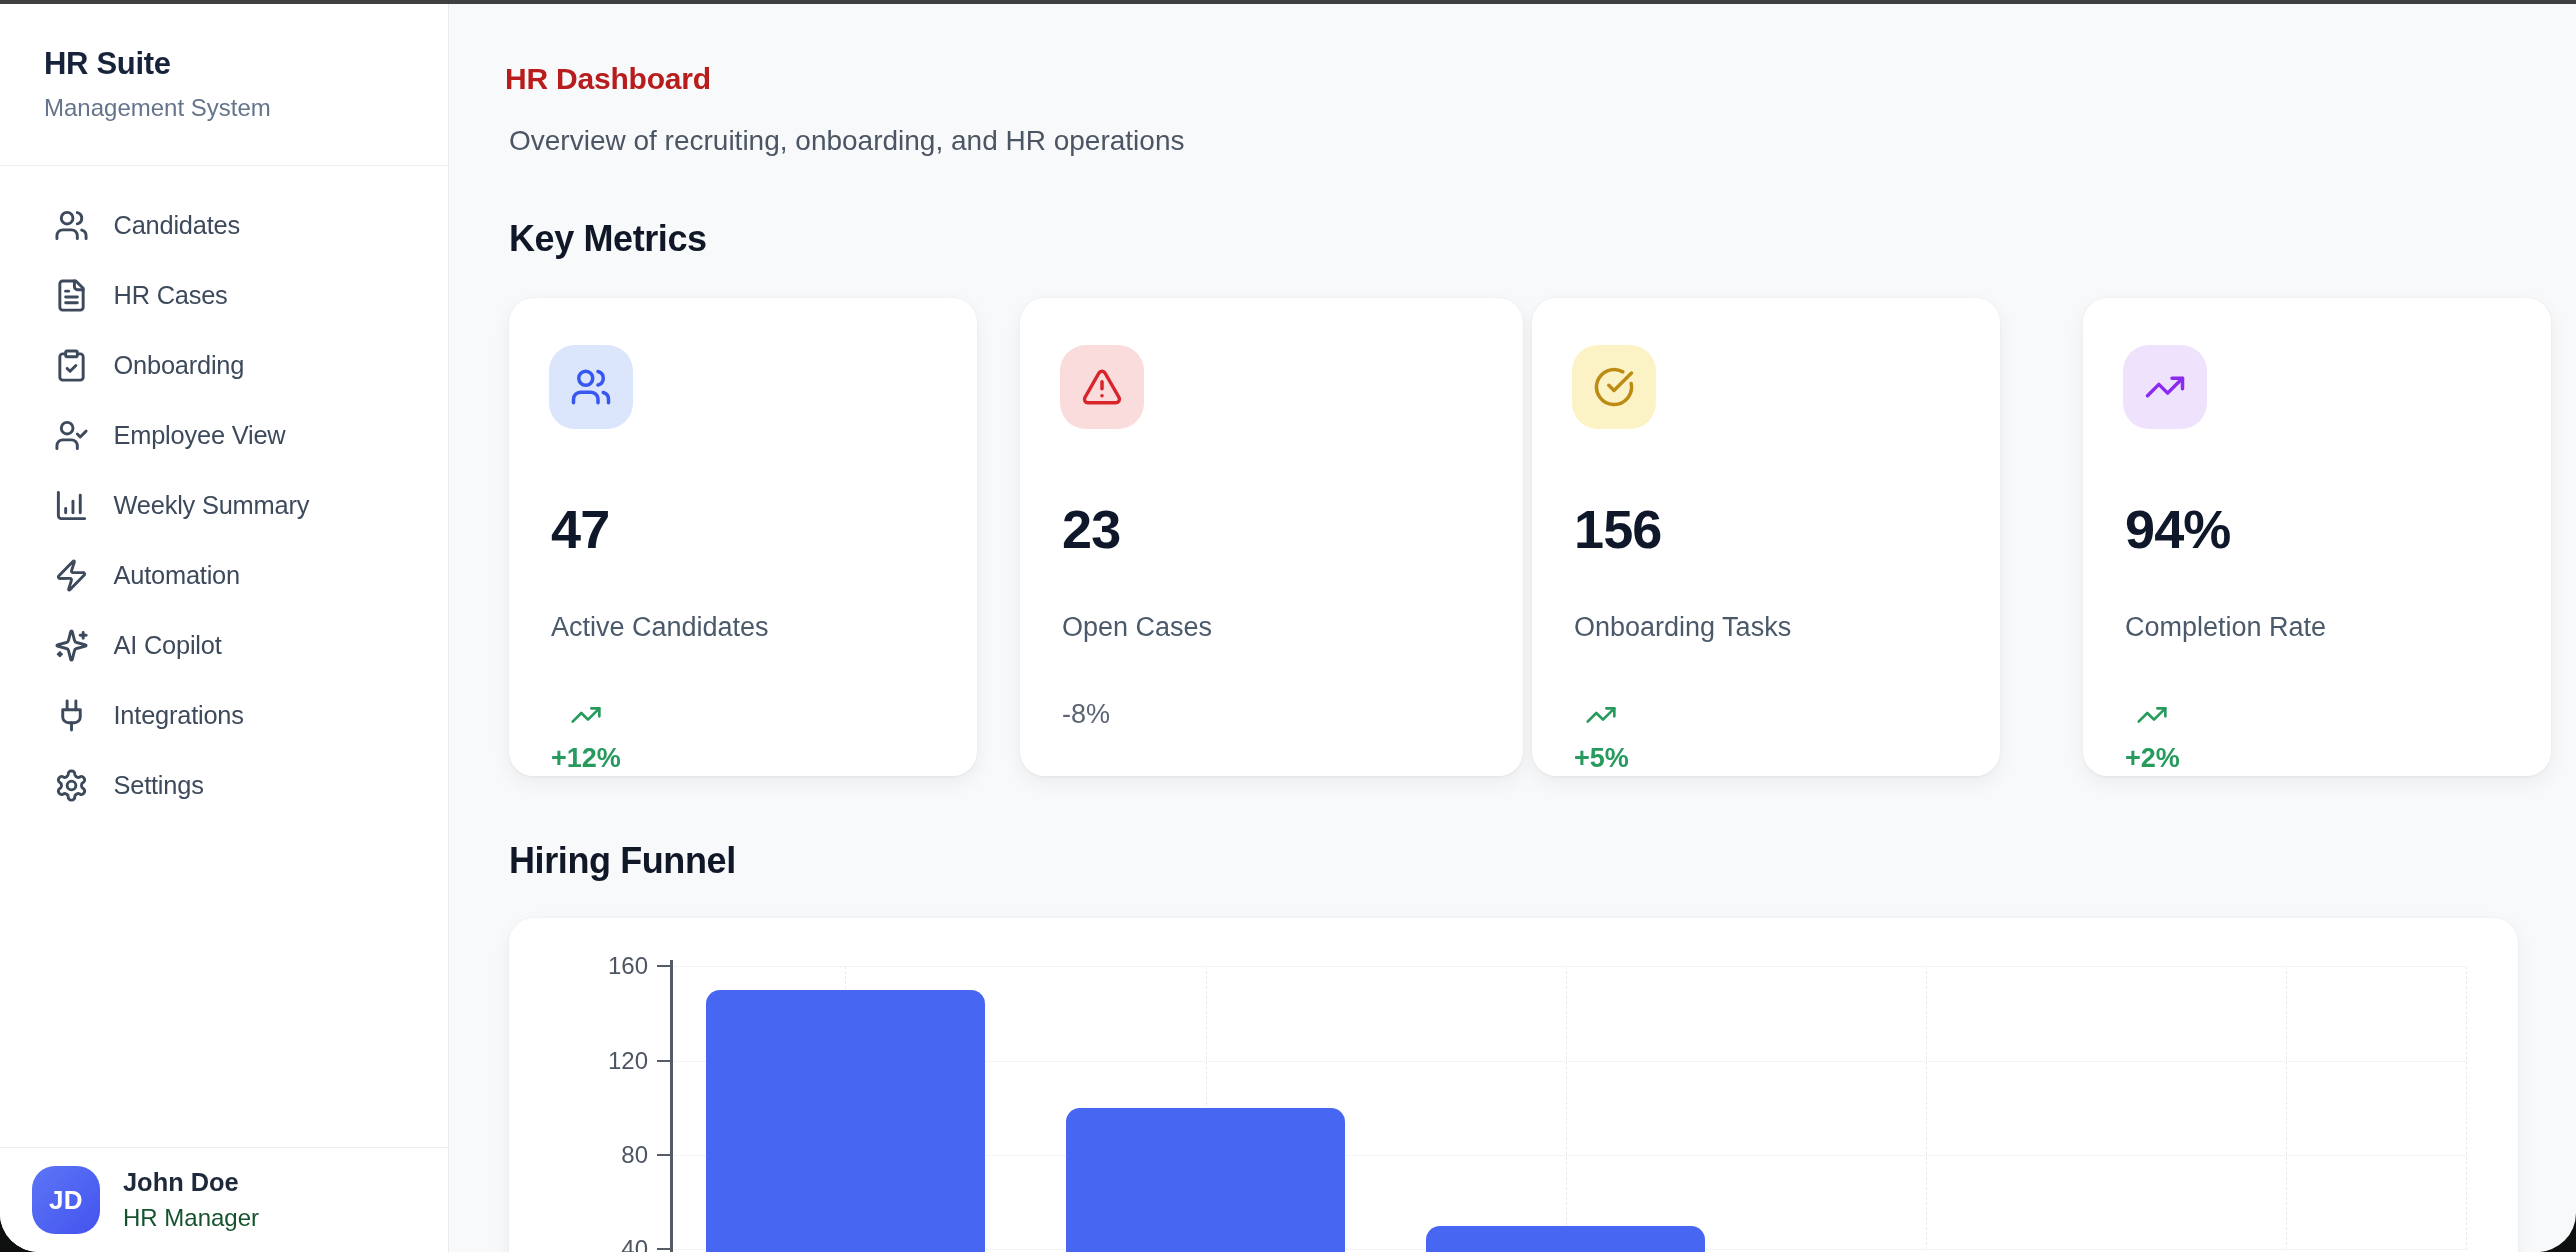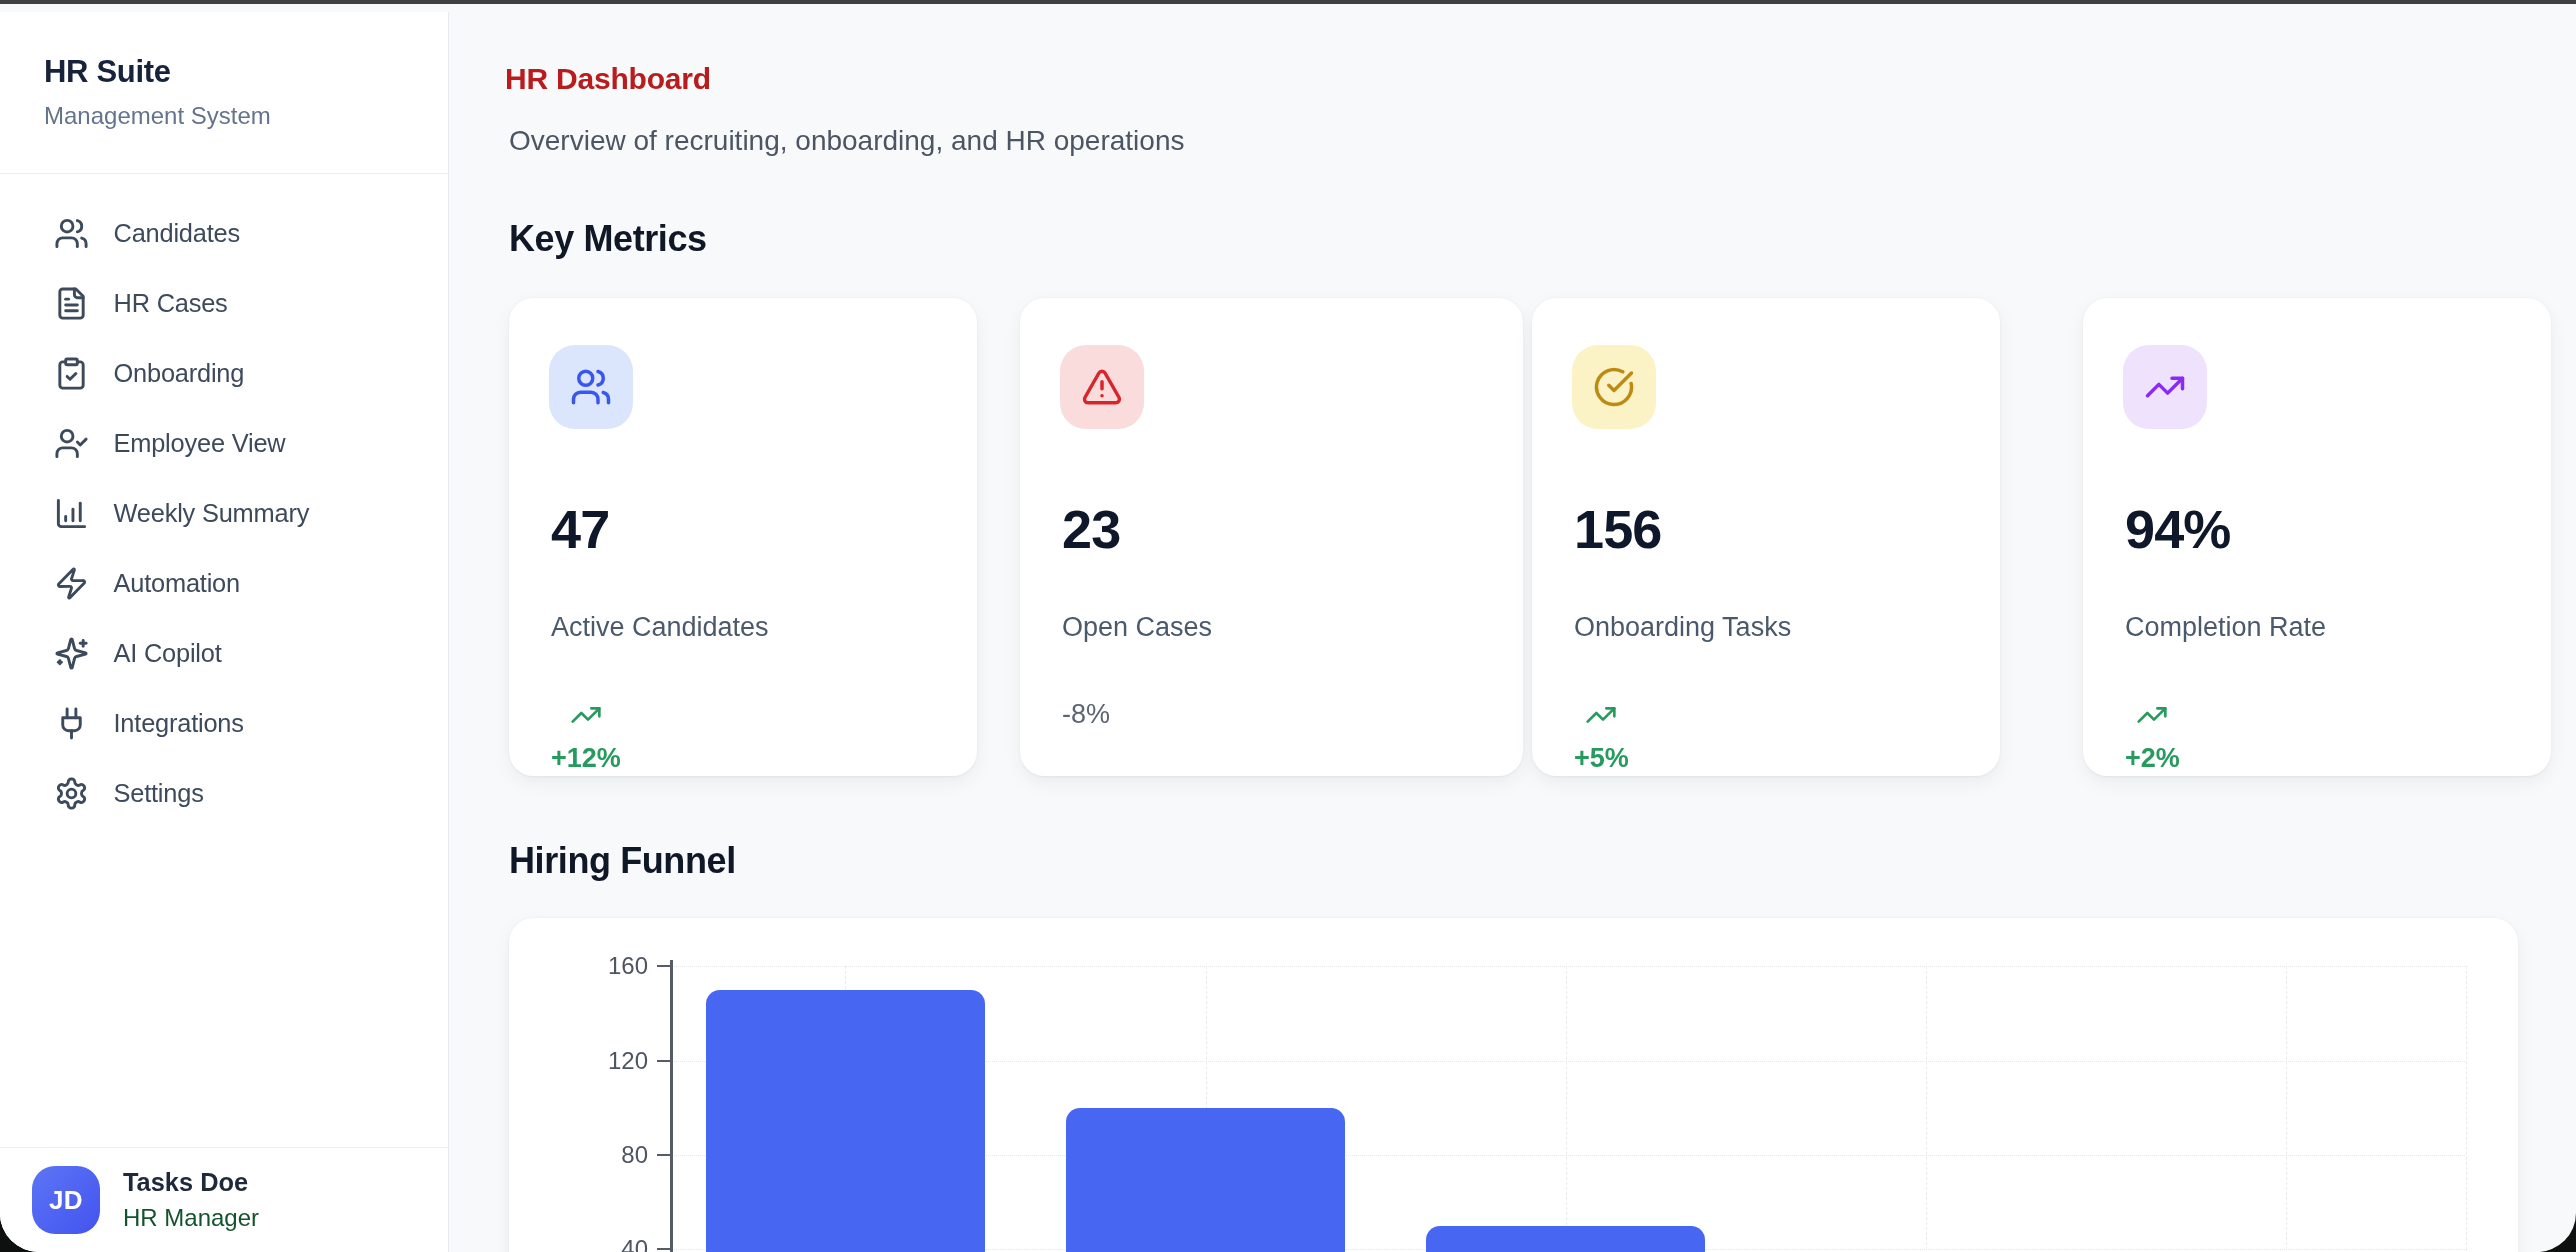--- a/index.html
+++ b/index.html
@@ -9,21 +9,21 @@
     font-family:"Liberation Sans","DejaVu Sans",sans-serif;
     -webkit-font-smoothing:antialiased;
   }
   .window{
     position:absolute;left:0;right:0;top:3.5px;bottom:0;
     background:#f8f9fa;border-radius:0 0 39px 39px;overflow:hidden;
   }
   
   .sidebar{
     position:absolute;left:0;top:0;bottom:0;width:449px;
-    background:#ffffff;border-right:1.8px solid #e9eaee;box-sizing:border-box;margin-top:8px;
+    background:#ffffff;border-right:1.8px solid #e9eaee;box-sizing:border-box;
   }
   .side-head{position:absolute;top:0;left:0;right:0;height:162px;border-bottom:1.8px solid #eceef1;box-sizing:border-box;padding:42px 0 0 44px;}
   .app-title{font-size:31px;font-weight:700;color:#17233a;letter-spacing:-0.3px;}
   .app-sub{margin-top:12.3px;font-size:24px;color:#64748b;}
   .nav{position:absolute;top:162px;left:0;right:0;padding:32px 26px 0 26px;}
   .nav-item{
     display:flex;align-items:center;gap:24.5px;height:56px;margin-bottom:14px;
     border-radius:14px;padding:0 0 0 28px;cursor:pointer;color:#3d4a5c;
   }
   .nav-item .nlabel{font-size:25.4px;font-weight:500;letter-spacing:-0.2px;}
@@ -179,21 +179,21 @@
               <path d="M12.22 2h-.44a2 2 0 0 0-2 2v.18a2 2 0 0 1-1 1.73l-.43.25a2 2 0 0 1-2 0l-.15-.08a2 2 0 0 0-2.73.73l-.22.38a2 2 0 0 0 .73 2.73l.15.1a2 2 0 0 1 1 1.72v.51a2 2 0 0 1-1 1.74l-.15.09a2 2 0 0 0-.73 2.73l.22.38a2 2 0 0 0 2.73.73l.15-.08a2 2 0 0 1 2 0l.43.25a2 2 0 0 1 1 1.73V20a2 2 0 0 0 2 2h.44a2 2 0 0 0 2-2v-.18a2 2 0 0 1 1-1.73l.43-.25a2 2 0 0 1 2 0l.15.08a2 2 0 0 0 2.73-.73l.22-.39a2 2 0 0 0-.73-2.73l-.15-.08a2 2 0 0 1-1-1.74v-.5a2 2 0 0 1 1-1.74l.15-.09a2 2 0 0 0 .73-2.73l-.22-.38a2 2 0 0 0-2.73-.73l-.15.08a2 2 0 0 1-2 0l-.43-.25a2 2 0 0 1-1-1.73V4a2 2 0 0 0-2-2z"></path>
               <circle cx="12" cy="12" r="3"></circle>
             </svg>
           </span>
           <span class="nlabel">Settings</span>
         </div>
       </nav>
     <div class="side-foot">
       <div class="avatar">JD</div>
       <div>
-        <div class="u-name">Tasks Doe</div>
+        <div class="u-name">John Doe</div>
         <div class="u-role">HR Manager</div>
       </div>
     </div>
   </aside>
 
   <main class="main">
     <div class="page-title">HR Dashboard</div>
     <div class="page-sub">Overview of recruiting, onboarding, and HR operations</div>
 
     <h2 class="sec-head sec-metrics" style="margin:0">Key Metrics</h2>

